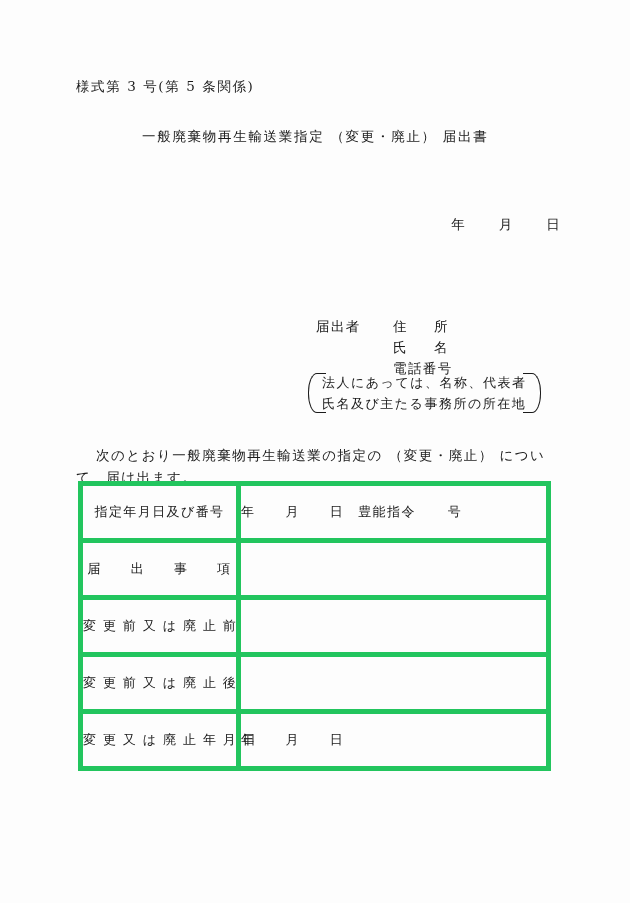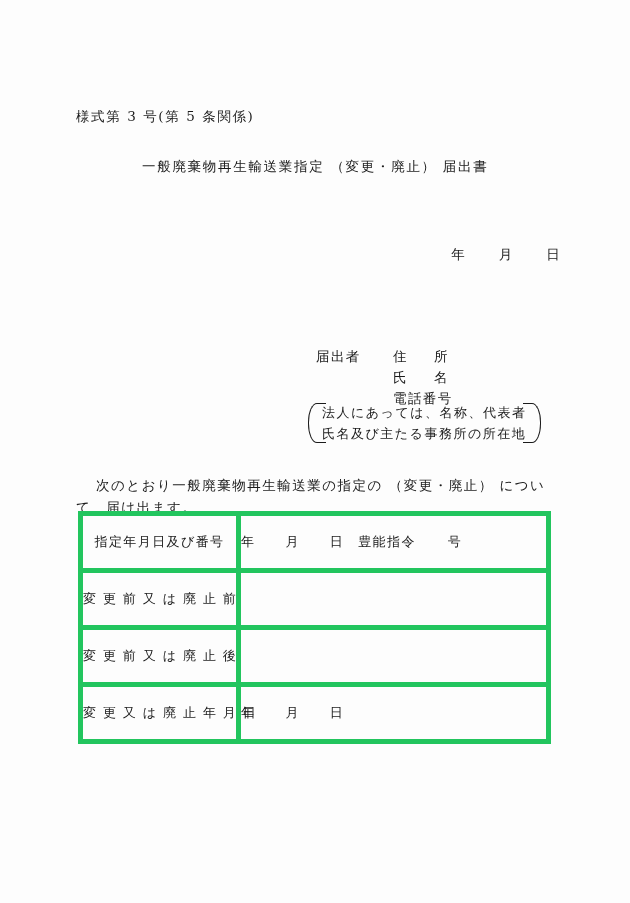--- a/index.html
+++ b/index.html
@@ -12,21 +12,20 @@
     background: #fdfdfd;
     font-family: "DejaVu Serif", "Liberation Serif", serif;
     color: #1b1b1b;
     position: relative;
     overflow: hidden;
     -webkit-font-smoothing: antialiased;
   }
   .page {
     position: absolute;
     inset: 0;
-    margin-top: 30px;
   }
 
   
   .abs { position: absolute; white-space: pre; }
 
   
   .form-no {
     left: 76px;
     top: 78px;
     font-size: 13.5px;
@@ -202,20 +201,24 @@
     <span class="indent"></span><span>次のとおり一般廃棄物再生輸送業の指定の （変更・廃止） について、届け出ます。</span>
   </div>
 
   <table class="form-table">
     <tbody>
       <tr>
         <td class="col-label cell-label">指定年月日及び番号</td>
         <td class="cell-value"><span>年</span><span class="sp"></span><span>月</span><span class="sp"></span><span>日</span><span class="sp2"></span><span>豊能指令</span><span class="sp3"></span><span>号</span></td>
       </tr>
       <tr>
+        <td class="col-label cell-label spread">届　　出　　事　　項</td>
+        <td class="cell-value"></td>
+      </tr>
+      <tr>
         <td class="col-label cell-label">変 更 前 又 は 廃 止 前</td>
         <td class="cell-value"></td>
       </tr>
       <tr>
         <td class="col-label cell-label">変 更 前 又 は 廃 止 後</td>
         <td class="cell-value"></td>
       </tr>
       <tr>
         <td class="col-label cell-label">変 更 又 は 廃 止 年 月 日</td>
         <td class="cell-value"><span>年</span><span class="sp"></span><span>月</span><span class="sp"></span><span>日</span></td>

